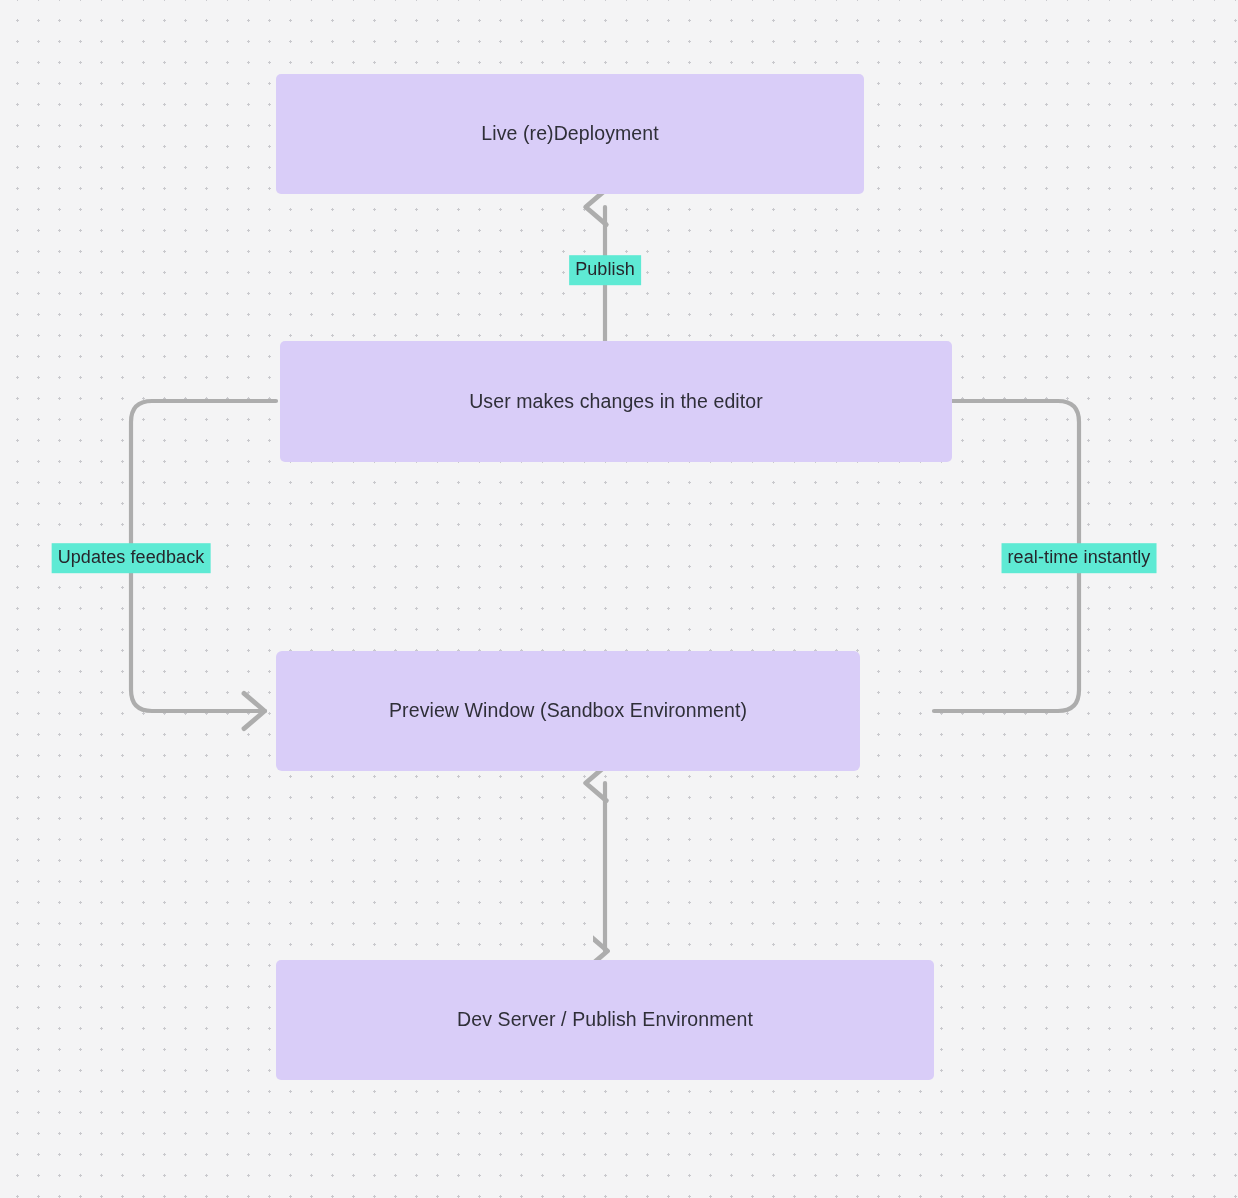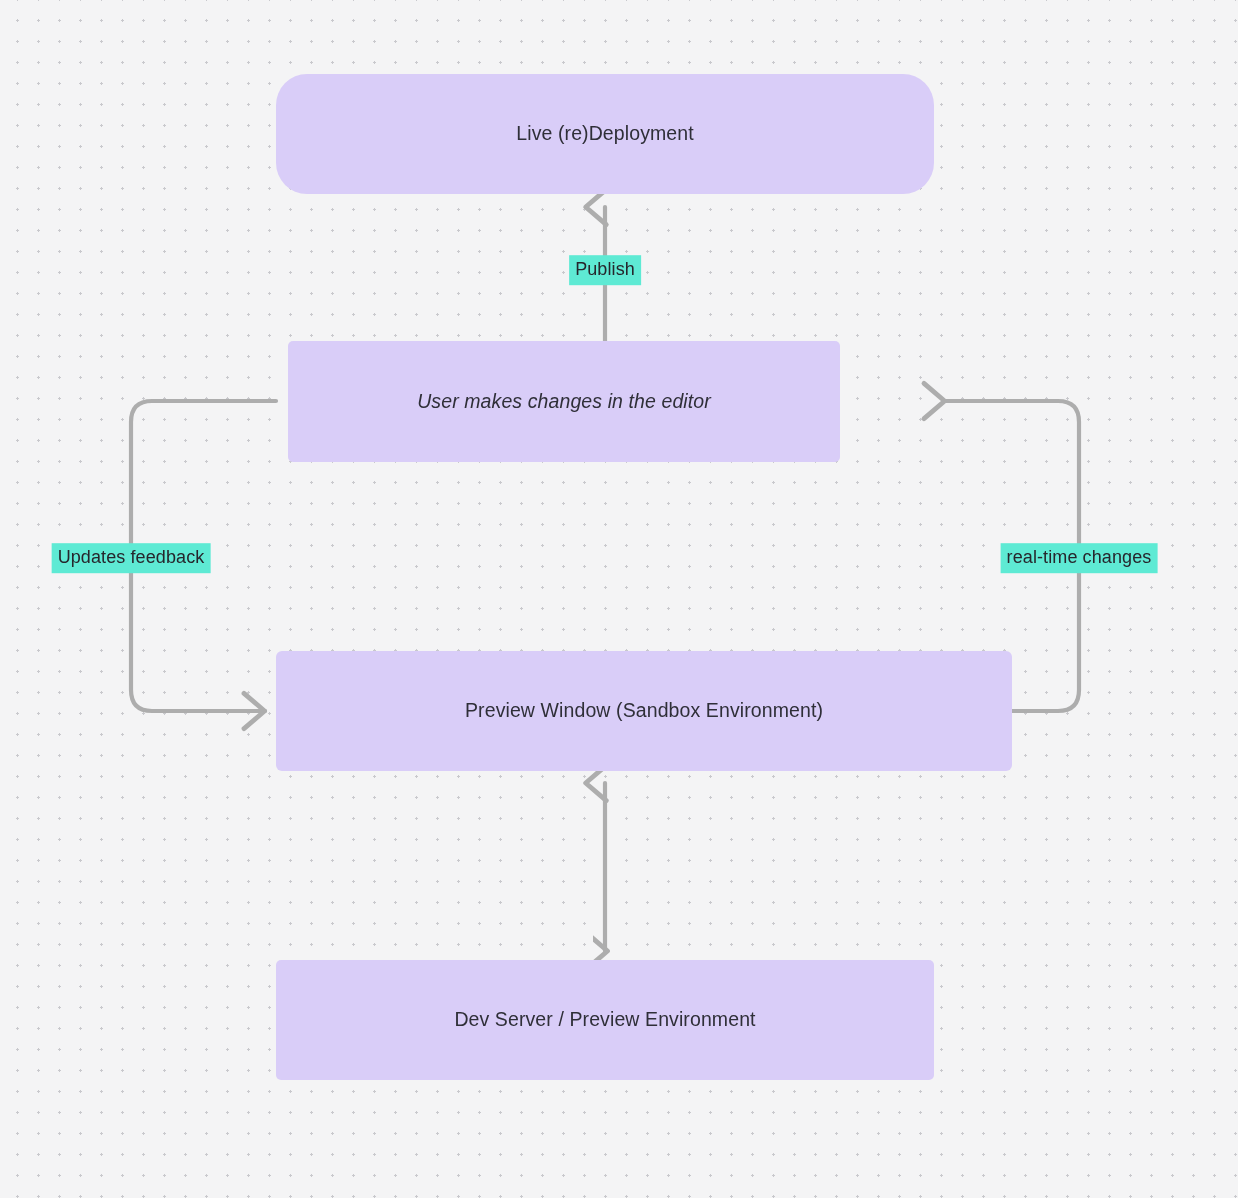--- a/index.html
+++ b/index.html
@@ -97,32 +97,32 @@
 
     <g>
       <path d="M605,951 L605,783" fill="none" stroke="#adadad" stroke-width="4.2" stroke-linecap="round" marker-start="url(#arrow-down)" marker-end="url(#arrow-up)"></path>
     </g>
   </svg>
 
   <div class="edge-label masked" style="left:605px; top:270px;">Publish</div>
 
   <div class="edge-label masked" style="left:131px; top:558px;">Updates feedback</div>
 
-  <div class="edge-label masked" style="left:1079px; top:558px;">real-time changes</div>
+  <div class="edge-label masked" style="left:1079px; top:558px;">real-time instantly</div>
 
 
-  <div class="node" style="left:276px; top:74px; width:658px; height:120px;border-radius:31px;">
+  <div class="node" style="left:276px; top:74px; width:588px; height:120px;">
     <span class="node-label">Live (re)Deployment</span>
   </div>
 
-  <div class="node" style="left:288px; top:341px; width:552px; height:121px;font-style:italic;">
+  <div class="node" style="left:280px; top:341px; width:672px; height:121px;">
     <span class="node-label">User makes changes in the editor</span>
   </div>
 
-  <div class="node" style="left:276px; top:651px; width:736px; height:120px;border-radius:6px;">
+  <div class="node" style="left:276px; top:651px; width:584px; height:120px;border-radius:6px;">
     <span class="node-label">Preview Window (Sandbox Environment)</span>
   </div>
 
   <div class="node" style="left:276px; top:960px; width:658px; height:120px;">
-    <span class="node-label">Dev Server / Preview Environment</span>
+    <span class="node-label">Dev Server / Publish Environment</span>
   </div>
 
 </div>
 
 </body></html>

